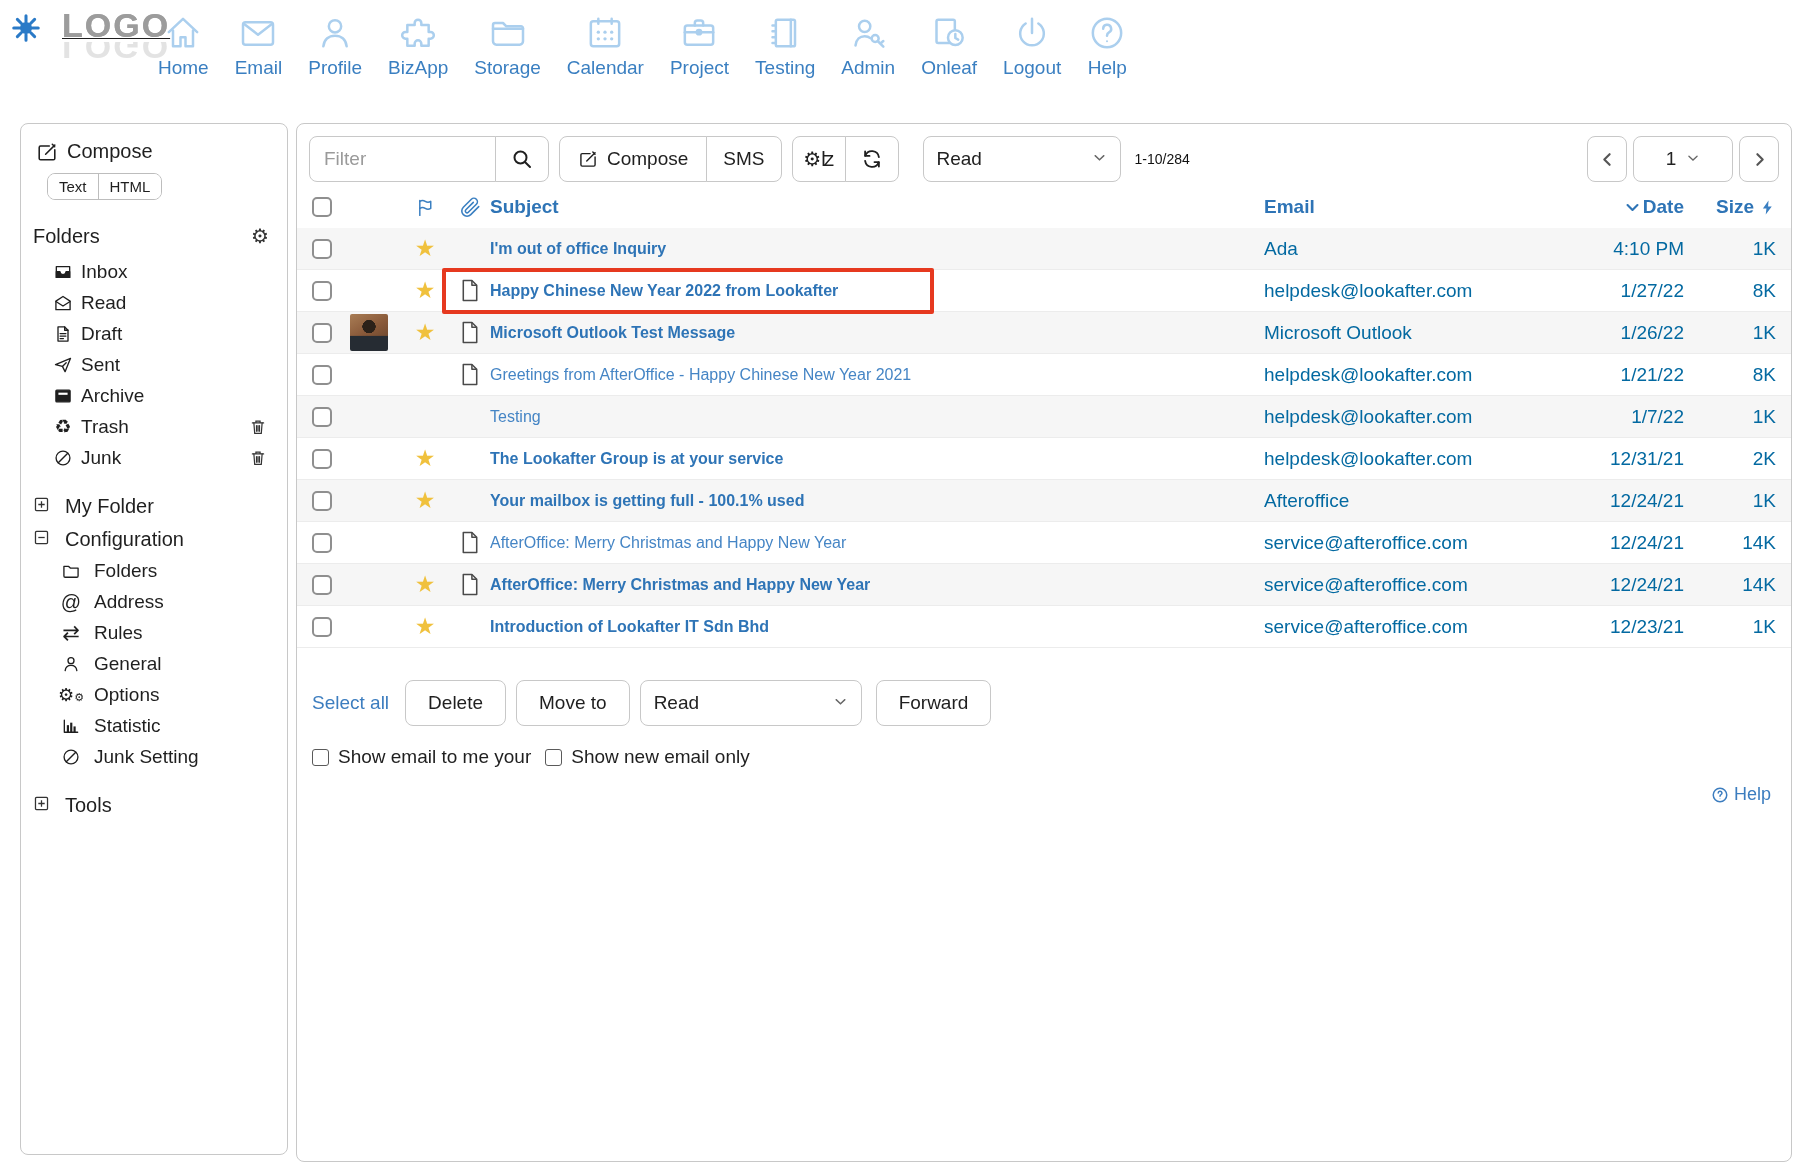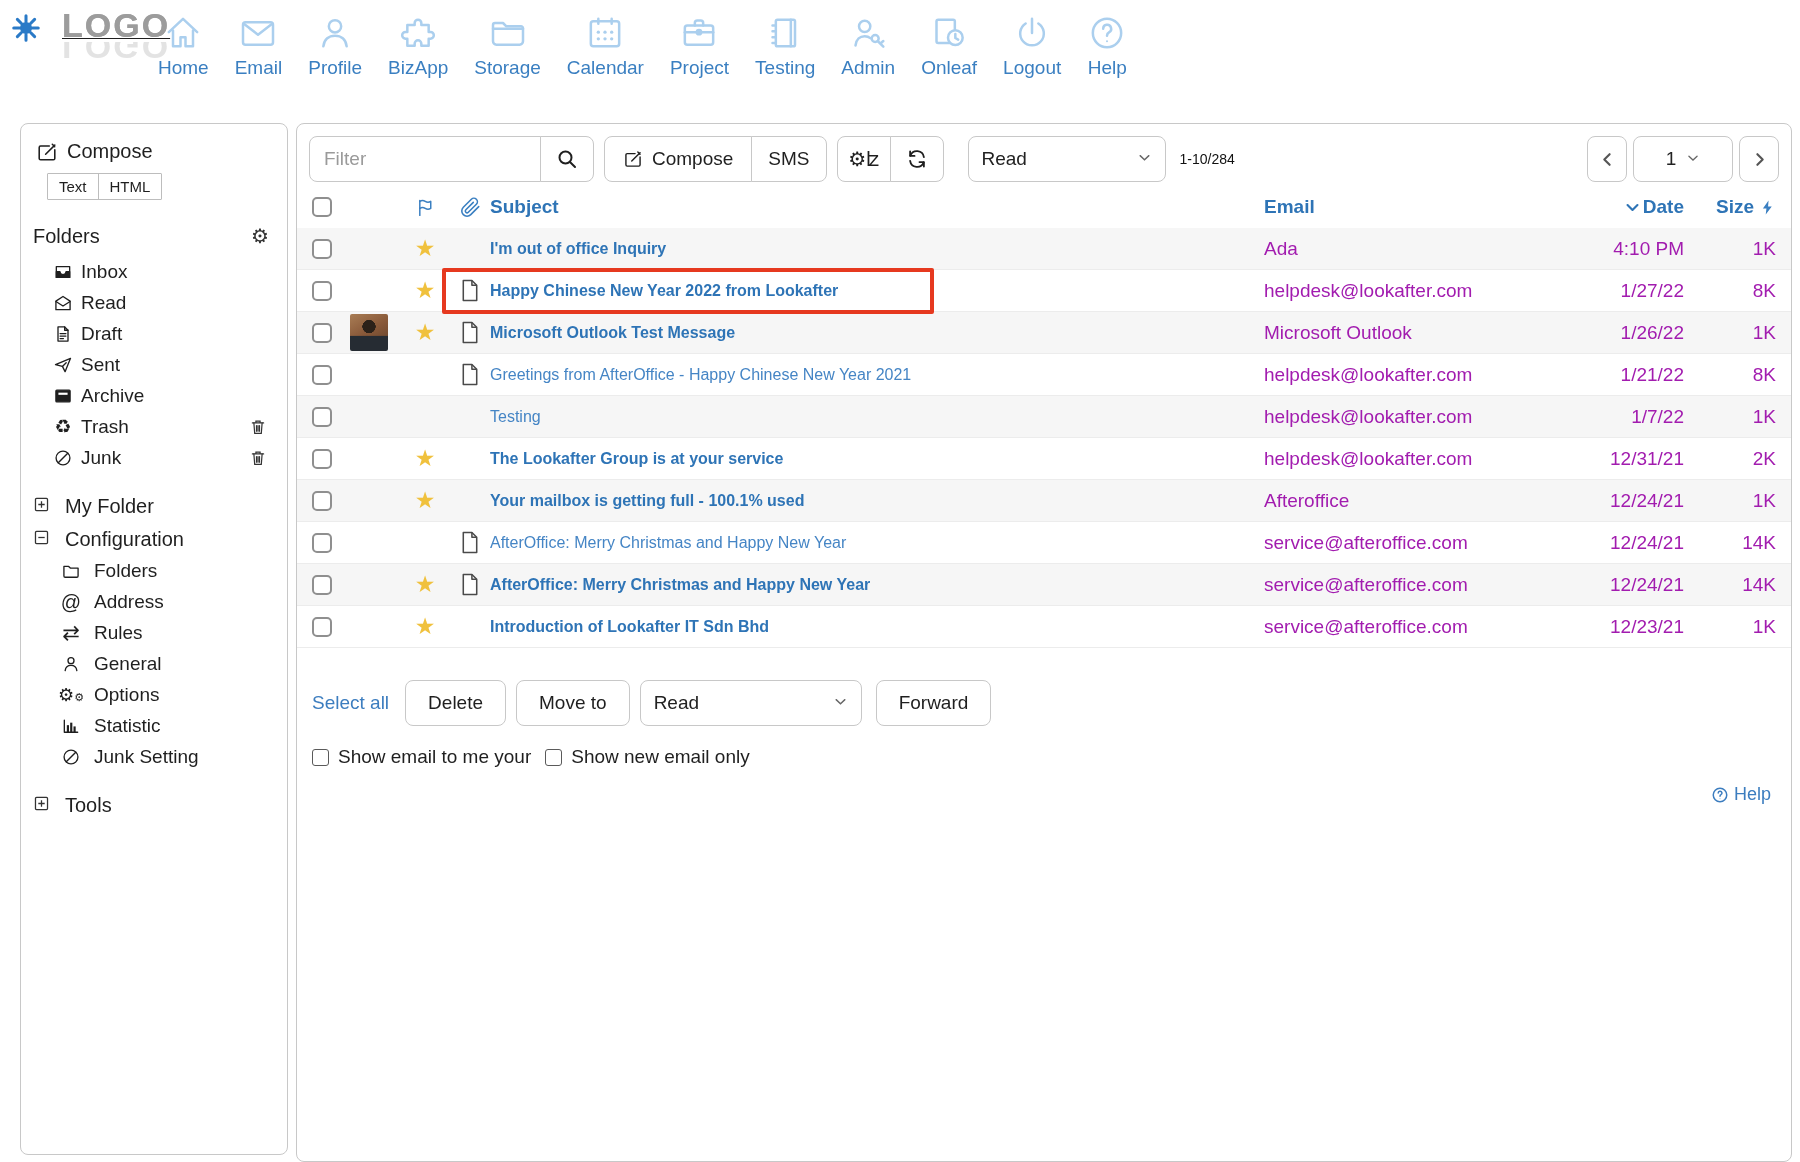--- a/index.html
+++ b/index.html
@@ -21,21 +21,21 @@
   .nav-label { font-size:19px; color:#3a7fc1; margin-top:1px; }
 
   
   .sidebar { position:absolute; left:20px; top:123px; width:268px; height:1032px;
      border:1px solid #c8c8c8; border-radius:8px; background:#fff; padding:16px 12px; }
   .mainpanel { position:absolute; left:296px; top:123px; width:1496px; height:1039px;
      border:1px solid #c8c8c8; border-radius:8px; background:#fff; }
 
   
   .compose-row { display:flex; align-items:center; gap:8px; font-size:20px; padding-left:2px; }
-  .seg { display:inline-flex; margin:10px 0 0 14px; border:1px solid #bdbdbd; border-radius:1px; overflow:hidden; }
+  .seg { display:inline-flex; margin:10px 0 0 14px; border:1px solid #bdbdbd; border-radius:8px; overflow:hidden; }
   .seg button { font-family:inherit; font-size:15px; padding:4px 11px; background:#fff; border:none; cursor:pointer; color:#1f1f1f; }
   .seg button + button { border-left:1px solid #bdbdbd; }
   .side-head { display:flex; align-items:center; font-size:20px; margin-top:24px; }
   .side-head .glyph-gear { margin-left:auto; margin-right:6px; font-size:20px; color:#333; cursor:pointer; }
   .folder-list { margin:8px 0 0 18px; }
   .side-row { display:flex; align-items:center; gap:6px; height:31px; font-size:19px; cursor:pointer; }
   .s-icon { width:24px; display:flex; justify-content:center; color:#1f1f1f; }
   .glyph { font-size:19px; line-height:1; }
   .trash-btn { margin-left:auto; margin-right:8px; color:#333; display:flex; cursor:pointer; }
   .tree-row { display:flex; align-items:center; gap:15px; font-size:20px; margin-top:22px; cursor:pointer; color:#1f1f1f; }
@@ -45,21 +45,21 @@
 
   
   .toolbar { display:flex; align-items:center; margin:12px 12px 0 12px; height:46px; }
   .ctrl { height:46px; border:1px solid #c8c8c8; background:#fff; display:flex; align-items:center;
      font-size:19px; font-family:inherit; color:#1f1f1f; cursor:pointer; }
   .group { display:flex; }
   .group .ctrl + .ctrl { margin-left:-1px;text-align:right; }
   .r-left { border-radius:8px 0 0 8px; }
   .r-right { border-radius:0 8px 8px 0; }
   .r-all { border-radius:8px; }
-  input.filter { width:232px; padding:0 14px; font-size:19px; outline:none; cursor:text; }
+  input.filter { width:187px; padding:0 14px; font-size:19px; outline:none; cursor:text; }
   input.filter::placeholder { color:#9a9a9a; }
   .btn-ico { width:54px; justify-content:center; color:#1f1f1f; }
   .btn-compose { padding:0 18px; gap:9px; }
   .btn-sms { padding:0 16px; }
   .fselect { justify-content:space-between; padding:0 13px; color:#222; }
   .fselect .chev { color:#666; margin-left:10px; }
   .sel-read { width:198px; margin-left:24px; }
   .range { font-size:14px; margin-left:14px; color:#111; }
   .pager { margin-left:auto; display:flex; gap:6px; }
   .pager .ctrl { justify-content:center; }
@@ -80,21 +80,21 @@
   .star { color:#f0c13d; font-size:23px; justify-self:center; line-height:1; }
   .docico { justify-self:center; display:flex; color:#4a4a4a; }
   .avatar { width:38px; height:37px; border-radius:2px; justify-self:start; margin-left:2px;
      background:
        radial-gradient(circle at 50% 34%, #2b2119 0 21%, rgba(0,0,0,0) 22%),
        linear-gradient(rgba(0,0,0,0) 58%, #262c33 59%),
        linear-gradient(150deg,#a97d55 0%, #8a5a3a 45%, #5f3e27 100%); }
   .subject { font-size:16px; color:#4585c5; text-decoration:none; cursor:pointer;
      white-space:nowrap; overflow:hidden; }
   .subject.unread { font-weight:bold; color:#2e74b6; }
-  .cell-email, .cell-date, .cell-size { font-size:19px; color:#a21caf; }
+  .cell-email, .cell-date, .cell-size { font-size:19px; color:#0369a1; }
   .cell-date, .cell-size { justify-self:end; }
   .hl-box { position:absolute; left:145px; top:-2px; width:492px; height:46px;
      border:4px solid #e6391f; border-radius:2px; pointer-events:none; z-index:3; }
 
   
   .actions { display:flex; align-items:center; margin:32px 12px 0 15px; gap:10px; }
   .link { color:#3c7dbf; font-size:19px; cursor:pointer; text-decoration:none; }
   .btn { padding:0 22px; }
   .sel-mark { width:222px; }
   .filters { display:flex; align-items:center; margin:20px 12px 0 15px; font-size:19px; gap:4px; }

